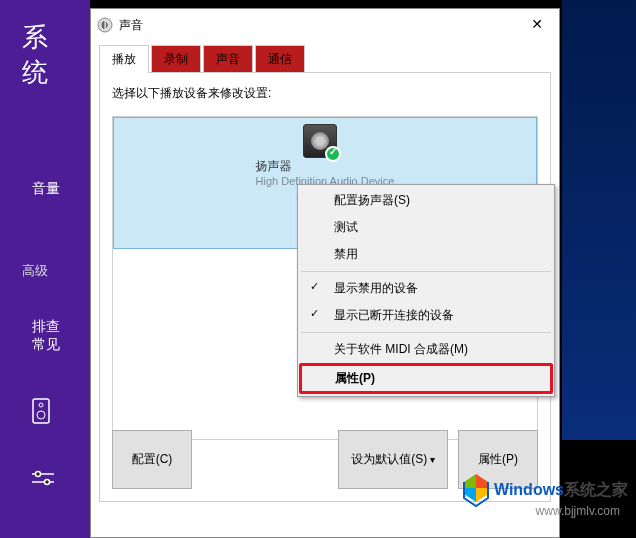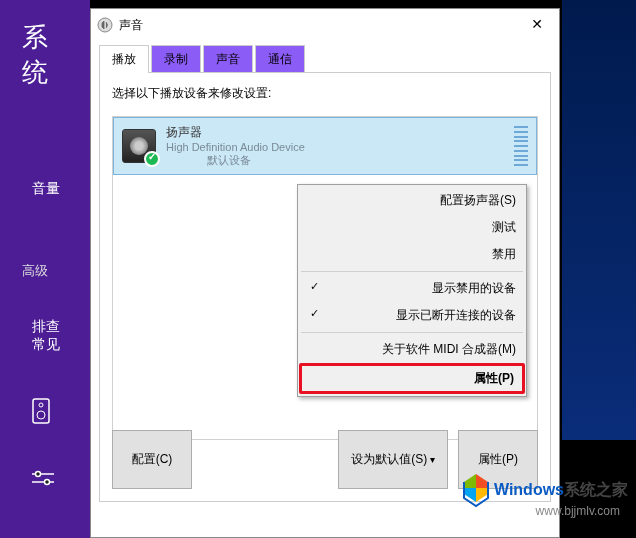--- a/index.html
+++ b/index.html
@@ -12,44 +12,44 @@
     .sidebar-icon-item { padding: 14px 20px 14px 32px; }
     .sidebar-icon { display: inline-block; }
     
     .dialog { position: absolute; left: 90px; top: 8px; width: 470px; height: 530px; background: #fff; border: 1px solid #888; }
     .titlebar { height: 32px; display: flex; align-items: center; padding: 0 6px; position: relative; }
     .title-icon { width: 16px; height: 16px; margin-right: 6px; }
     .title-text { font-size: 12px; color: #000; }
     .close-btn { position: absolute; right: 0; top: 0; width: 44px; height: 30px; display: flex; align-items: center; justify-content: center; font-size: 14px; cursor: pointer; }
     
     .tabs { display: flex; padding: 4px 8px 0 8px; }
-    .tab { font-size: 12px; padding: 5px 12px; border: 1px solid #ccc; border-bottom: none; margin-right: 2px; background: #8b5cf6; cursor: pointer; }
+    .tab { font-size: 12px; padding: 5px 12px; border: 1px solid #ccc; border-bottom: none; margin-right: 2px; background: #b91c1c; cursor: pointer; }
     .tab.active { background: #fff; position: relative; z-index: 2; }
     .tab-panel { margin: 0 8px; border: 1px solid #ccc; padding: 12px; height: 430px; position: relative; margin-top: -1px; }
     .instruction { font-size: 12px; margin-bottom: 14px; }
     
     .device-list { border: 1px solid #d0d0d0; height: 324px; background: #fff; }
-    .device-item { display: flex; align-items: center; padding: 6px 8px; background: #cbe8f6; border: 1px solid #7bb5db; position: relative; }
+    .device-item { display: flex; align-items: center; padding: 6px 20px; background: #cbe8f6; border: 1px solid #7bb5db; position: relative; flex-direction: column; }
     .device-icon { width: 34px; height: 34px; background: linear-gradient(#555, #222); border: 1px solid #333; border-radius: 3px; position: relative; margin-right: 10px; }
     .device-icon::after { content: ''; position: absolute; left: 7px; top: 7px; width: 18px; height: 18px; background: radial-gradient(circle, #ccc 30%, #888 70%); border-radius: 50%; }
     .check-badge { position: absolute; bottom: -5px; right: -5px; width: 16px; height: 16px; background: #1db954; border-radius: 50%; border: 2px solid #fff; }
     .check-badge::after { content: '✓'; color: #fff; font-size: 10px; position: absolute; left: 2px; top: -2px; font-weight: bold; }
     .device-info { flex: 1; }
     .device-name { font-size: 12px; color: #333; }
     .device-desc { font-size: 11px; color: #7a8a99; }
     .device-status { font-size: 11px; color: #7a8a99; margin-left: 41px; }
     .level-meter { width: 14px; height: 40px; display: flex; flex-direction: column; justify-content: space-between; }
     .level-bar { height: 2px; background: #6da8d8; }
     
     .bottom-row { position: absolute; bottom: 12px; left: 12px; right: 12px; display: flex; justify-content: space-between; }
     .btn { font-size: 12px; padding: 20px 12px; border: 1px solid #adadad; background: #e1e1e1; cursor: pointer; min-width: 80px; text-align: center; }
     .btn-dropdown::after { content: ' ▾'; font-size: 10px; }
     .btn-group { display: flex; gap: 10px; }
     
-    .context-menu { position: absolute; left: 297px; top: 184px; width: 230px; background: #f0f0f0; border: 1px solid #a0a0a0; box-shadow: 2px 2px 4px rgba(0,0,0,0.3); padding: 2px; z-index: 100; text-align: right; }
+    .context-menu { position: absolute; left: 297px; top: 184px; width: 258px; background: #f0f0f0; border: 1px solid #a0a0a0; box-shadow: 2px 2px 4px rgba(0,0,0,0.3); padding: 2px; z-index: 100; }
     .menu-item { font-size: 12px; padding: 5px 8px 5px 34px; cursor: pointer; position: relative; }
     .menu-sep { height: 1px; background: #d0d0d0; margin: 3px 1px; }
     .menu-check::before { content: '✓'; position: absolute; left: 10px; font-size: 11px; }
     .menu-highlight { border: 3px solid #e81123; border-radius: 2px; margin: 0 -1px; padding: 4px 8px 4px 33px; font-weight: bold; }
     
     .right-accent { position: absolute; right: 0; top: 0; width: 74px; height: 440px; background: linear-gradient(180deg, #001a4d 0%, #0a2d7a 100%); }
     
     .watermark { position: absolute; right: 8px; bottom: 30px; display: flex; align-items: center; z-index: 200; text-align: center; }
     .wm-logo { width: 36px; height: 36px; position: relative; }
     .wm-text { font-size: 16px; font-weight: 600; }

